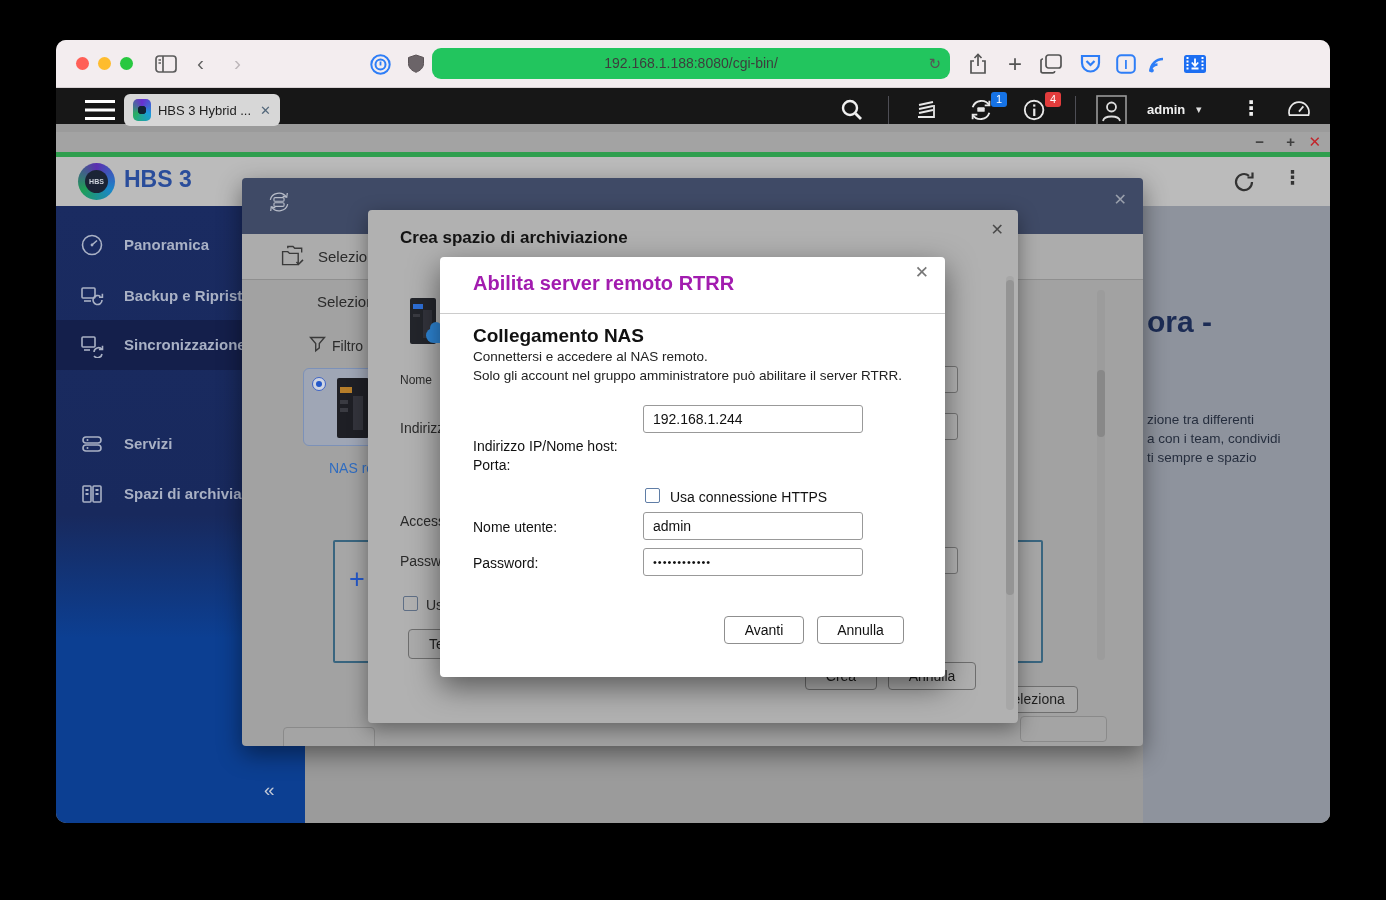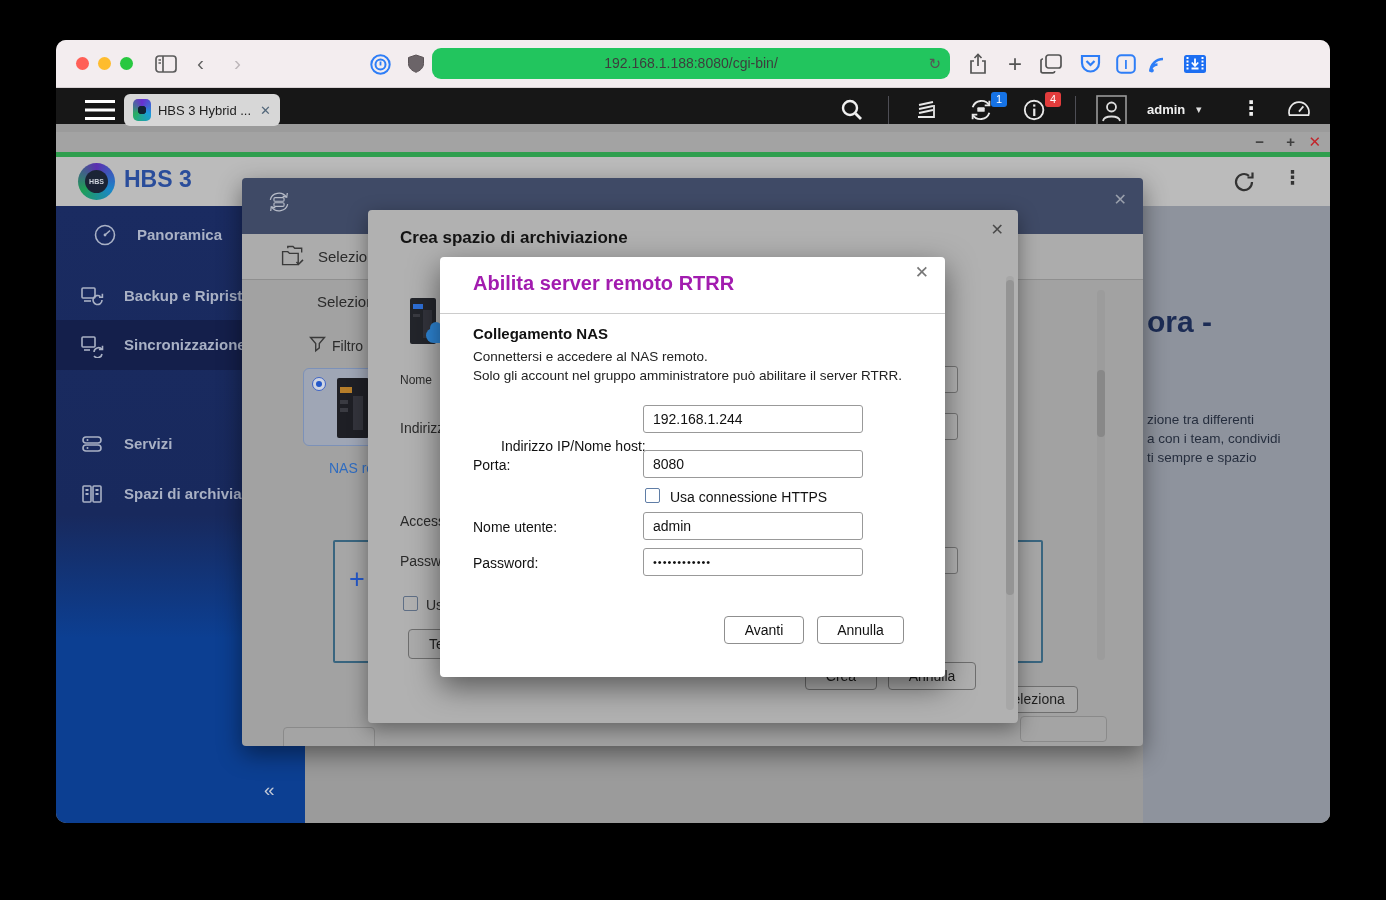--- a/index.html
+++ b/index.html
@@ -55,21 +55,21 @@
   .dlg-outer .hd .ttl{position:absolute;left:88px;top:16px;font-size:20px;font-weight:bold;color:#c9ccd4;}
   .dlg-outer .toolbar{position:absolute;left:0;top:56px;right:0;height:46px;background:#acacac;border-bottom:1px solid #8f8f8f;}
   .dim-txt{color:#2b2b2b;}
   
   .dlg-mid{left:312px;top:170px;width:650px;height:513px;background:#b1b1b1;box-shadow:0 6px 20px rgba(0,0,0,.4);z-index:20;overflow:hidden;}
   .dlg-mid .in{position:absolute;height:27px;border:1px solid #777;border-radius:3px;background:#b8b8b8;}
   
   .dlg-rtrr{left:384px;top:217px;width:505px;height:420px;background:#ffffff;box-shadow:0 10px 30px rgba(0,0,0,.5);z-index:30;}
   .dlg-rtrr .ttl{position:absolute;left:33px;top:15px;font-size:20px;font-weight:bold;color:#a21caf;}
   .dlg-rtrr .divider{position:absolute;left:0;top:56px;right:0;height:1px;background:#ccc;}
-  .dlg-rtrr .sect{position:absolute;left:33px;top:68px;font-size:15px;font-weight:bold;color:#111;}
+  .dlg-rtrr .sect{position:absolute;left:33px;top:68px;font-size:19px;font-weight:bold;color:#111;}
   .dlg-rtrr .desc{position:absolute;left:33px;font-size:13.5px;color:#222;white-space:nowrap;}
   .dlg-rtrr label{position:absolute;left:33px;font-size:14px;color:#111;}
   .dlg-rtrr input{position:absolute;left:203px;width:220px;height:28px;border:1px solid #999;border-radius:3px;font-size:14px;padding:0 9px;color:#111;background:#fff;}
   .dlg-rtrr .btn{background:#fff;border:1px solid #8f8f8f;color:#111;height:28px;line-height:26px;}
   svg{display:block;}
 </style>
 </head>
 <body>
 
 <div id="stage">
@@ -245,21 +245,21 @@
       <div class="rp-head">ora -</div>
       <div class="rp-lines">
         <div>zione tra differenti</div>
         <div>a con i team, condividi</div>
         <div>ti sempre e spazio</div>
       </div>
     </div>
     <div class="main-sb"></div>
 
     <div class="sidebar">
-      <div class="side-item" style="top:4px;margin-left:13px;">
+      <div class="side-item" style="top:14px;">
         <span class="sic">
             <svg width="26" height="26" viewBox="0 0 26 26">
               <circle cx="13" cy="13" r="9.5" fill="none" stroke="currentColor" stroke-width="1.6"></circle>
               <line x1="13" y1="13" x2="18" y2="8.5" stroke="currentColor" stroke-width="1.6"></line>
               <circle cx="13" cy="13" r="1.4" fill="currentColor"></circle>
             </svg>
           </span>
         <span class="slabel">Panoramica</span>
       </div>
       <div class="side-item" style="top:65px;">
@@ -397,25 +397,24 @@
     </div>
 
     <div class="dlg dlg-rtrr">
       <span class="ttl">Abilita server remoto RTRR</span>
       <span class="xbtn" style="right:16px;top:8px;color:#777;font-size:17px;">✕</span>
       <div class="divider"></div>
       <span class="sect">Collegamento NAS</span>
       <span class="desc" style="top:92px;">Connettersi e accedere al NAS remoto.</span>
       <span class="desc" style="top:111px;">Solo gli account nel gruppo amministratore può abilitare il server RTRR.</span>
 
-      <label style="top:181px;margin-left:28px;">Indirizzo IP/Nome host:</label>
+      <label style="top:181px;">Indirizzo IP/Nome host:</label>
       <input style="top: 148px;" value="192.168.1.244">
 
       <label style="top:200px;">Porta:</label>
-      <input style="top: 193px;" value="8080">
 
       <span class="cb" style="left:205px;top:231px;"></span>
       <span class="abs" style="left:230px;top:232px;font-size:14px;color:#111;">Usa connessione HTTPS</span>
 
       <label style="top:262px;">Nome utente:</label>
       <input style="top: 255px;" value="admin">
 
       <label style="top:298px;">Password:</label>
       <input style="top: 291px; font-size: 11px; letter-spacing: 1px;" value="••••••••••••">
 

